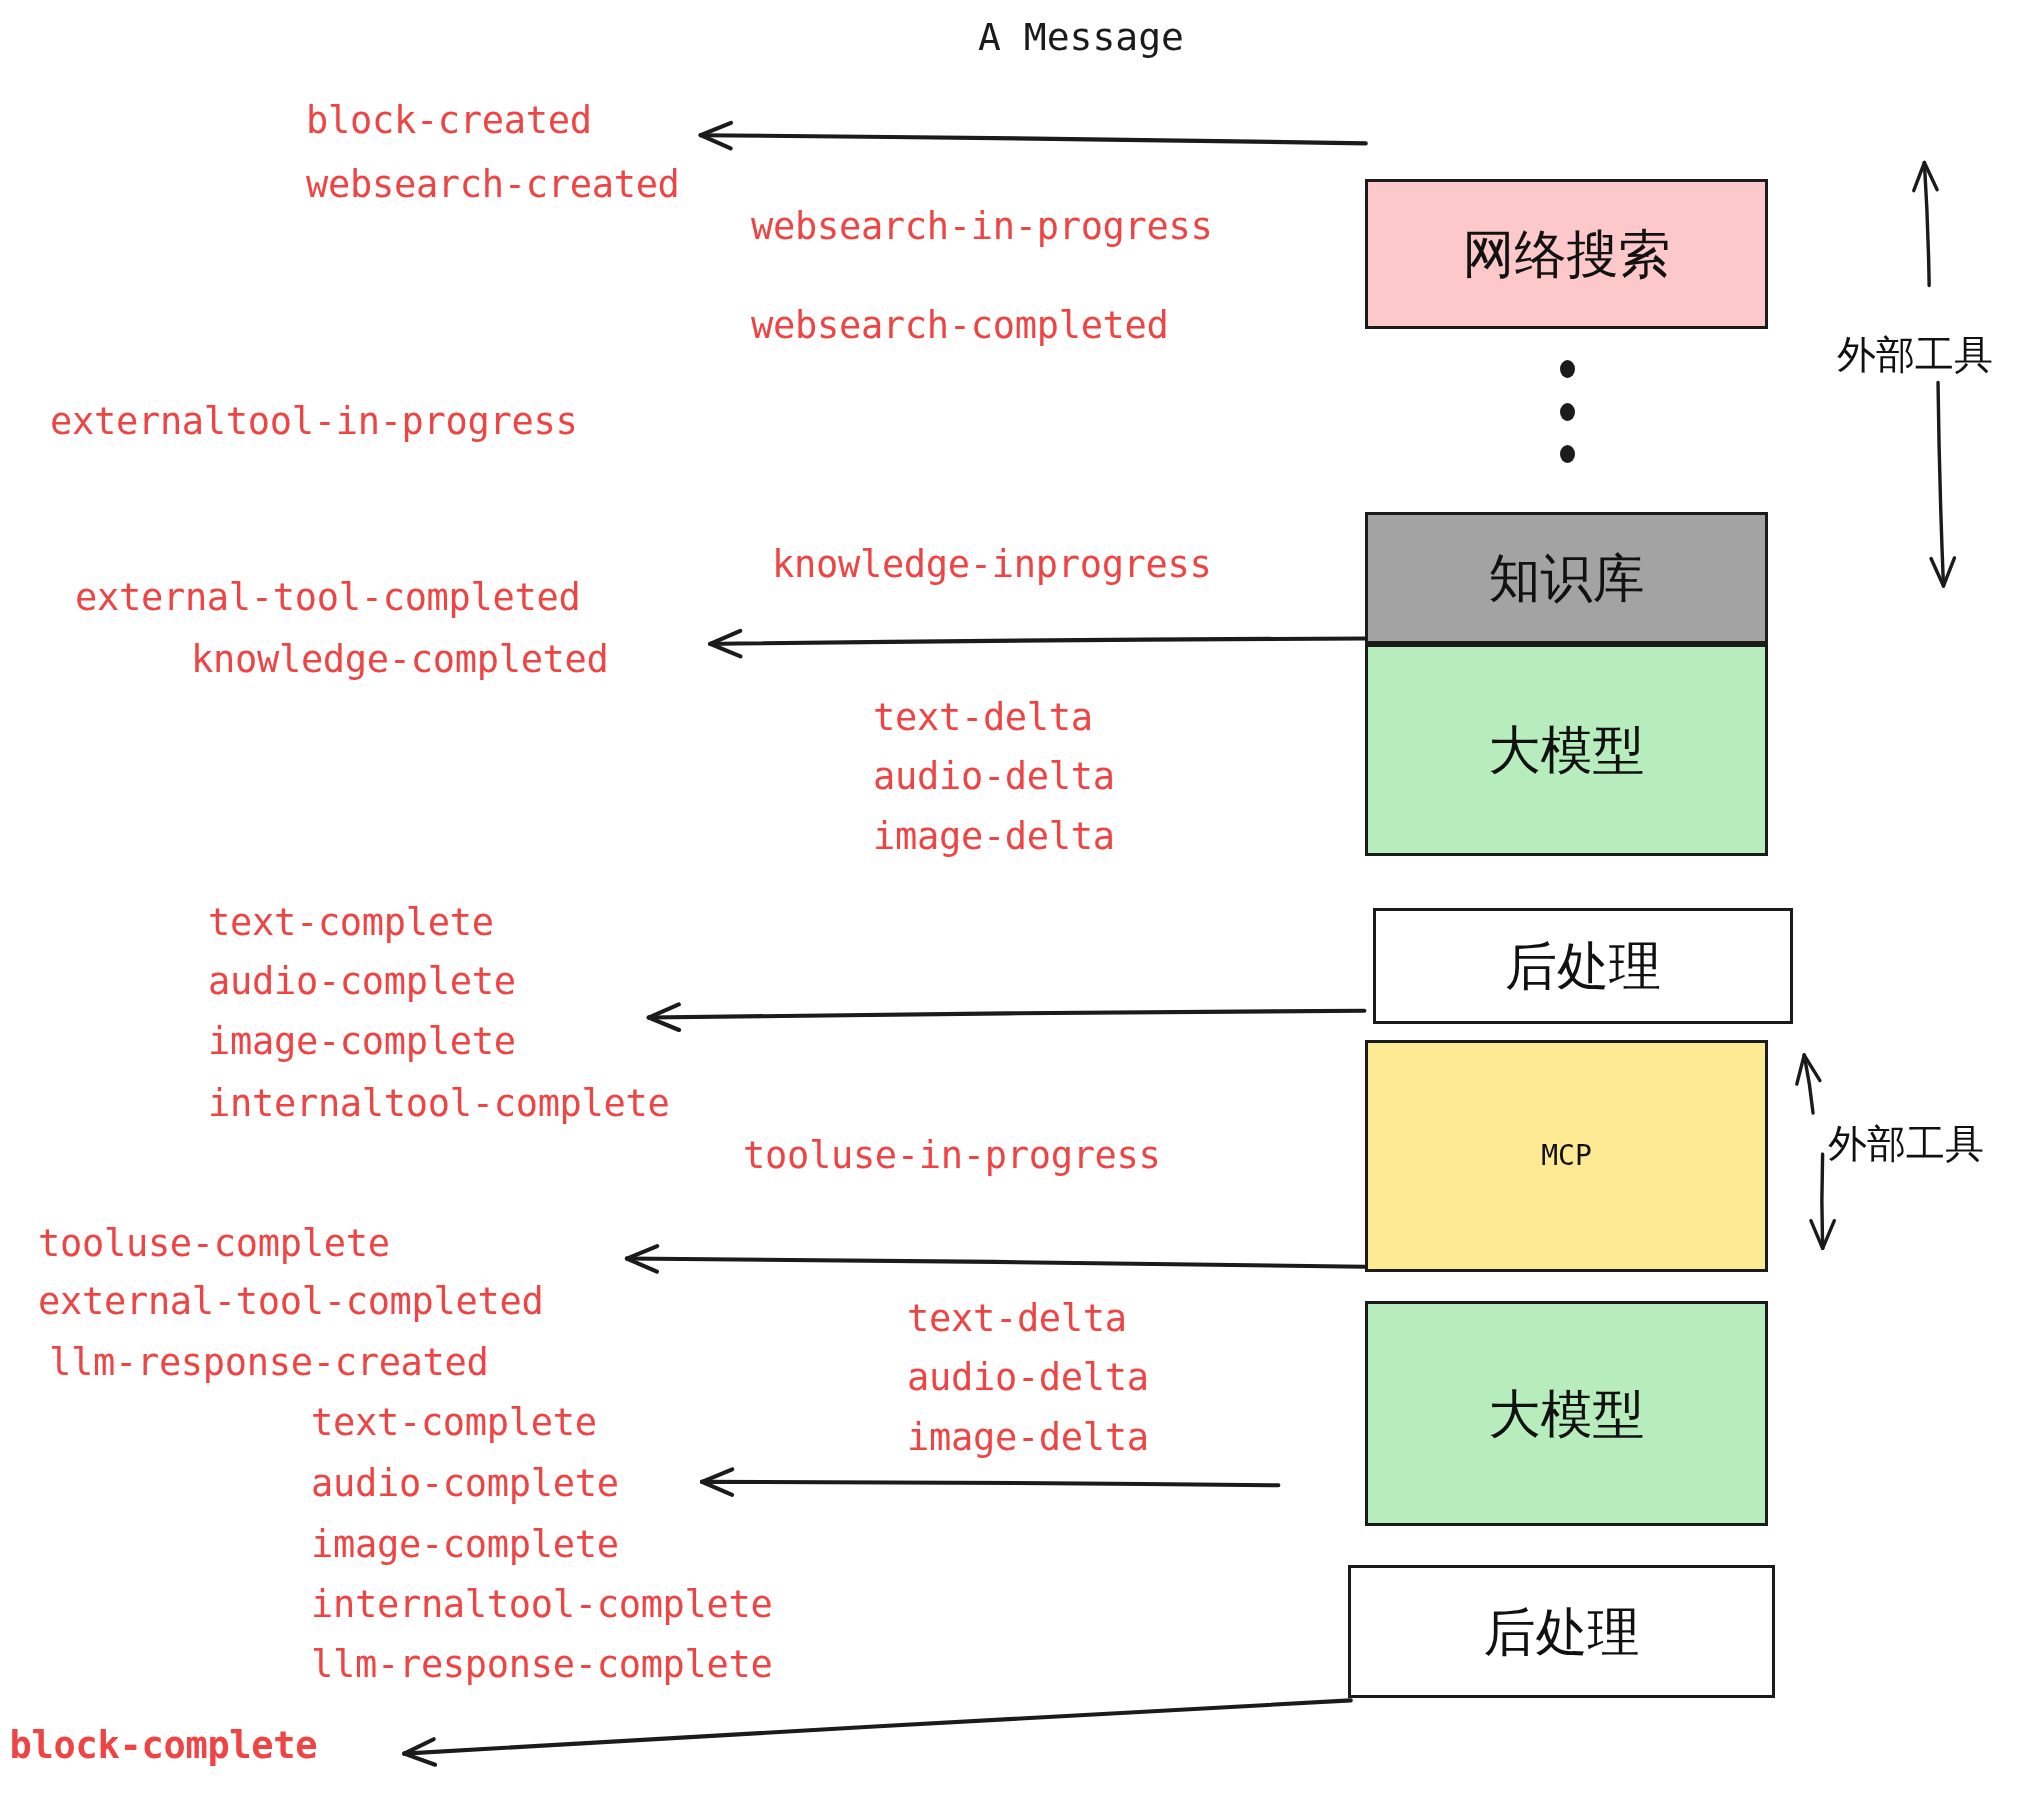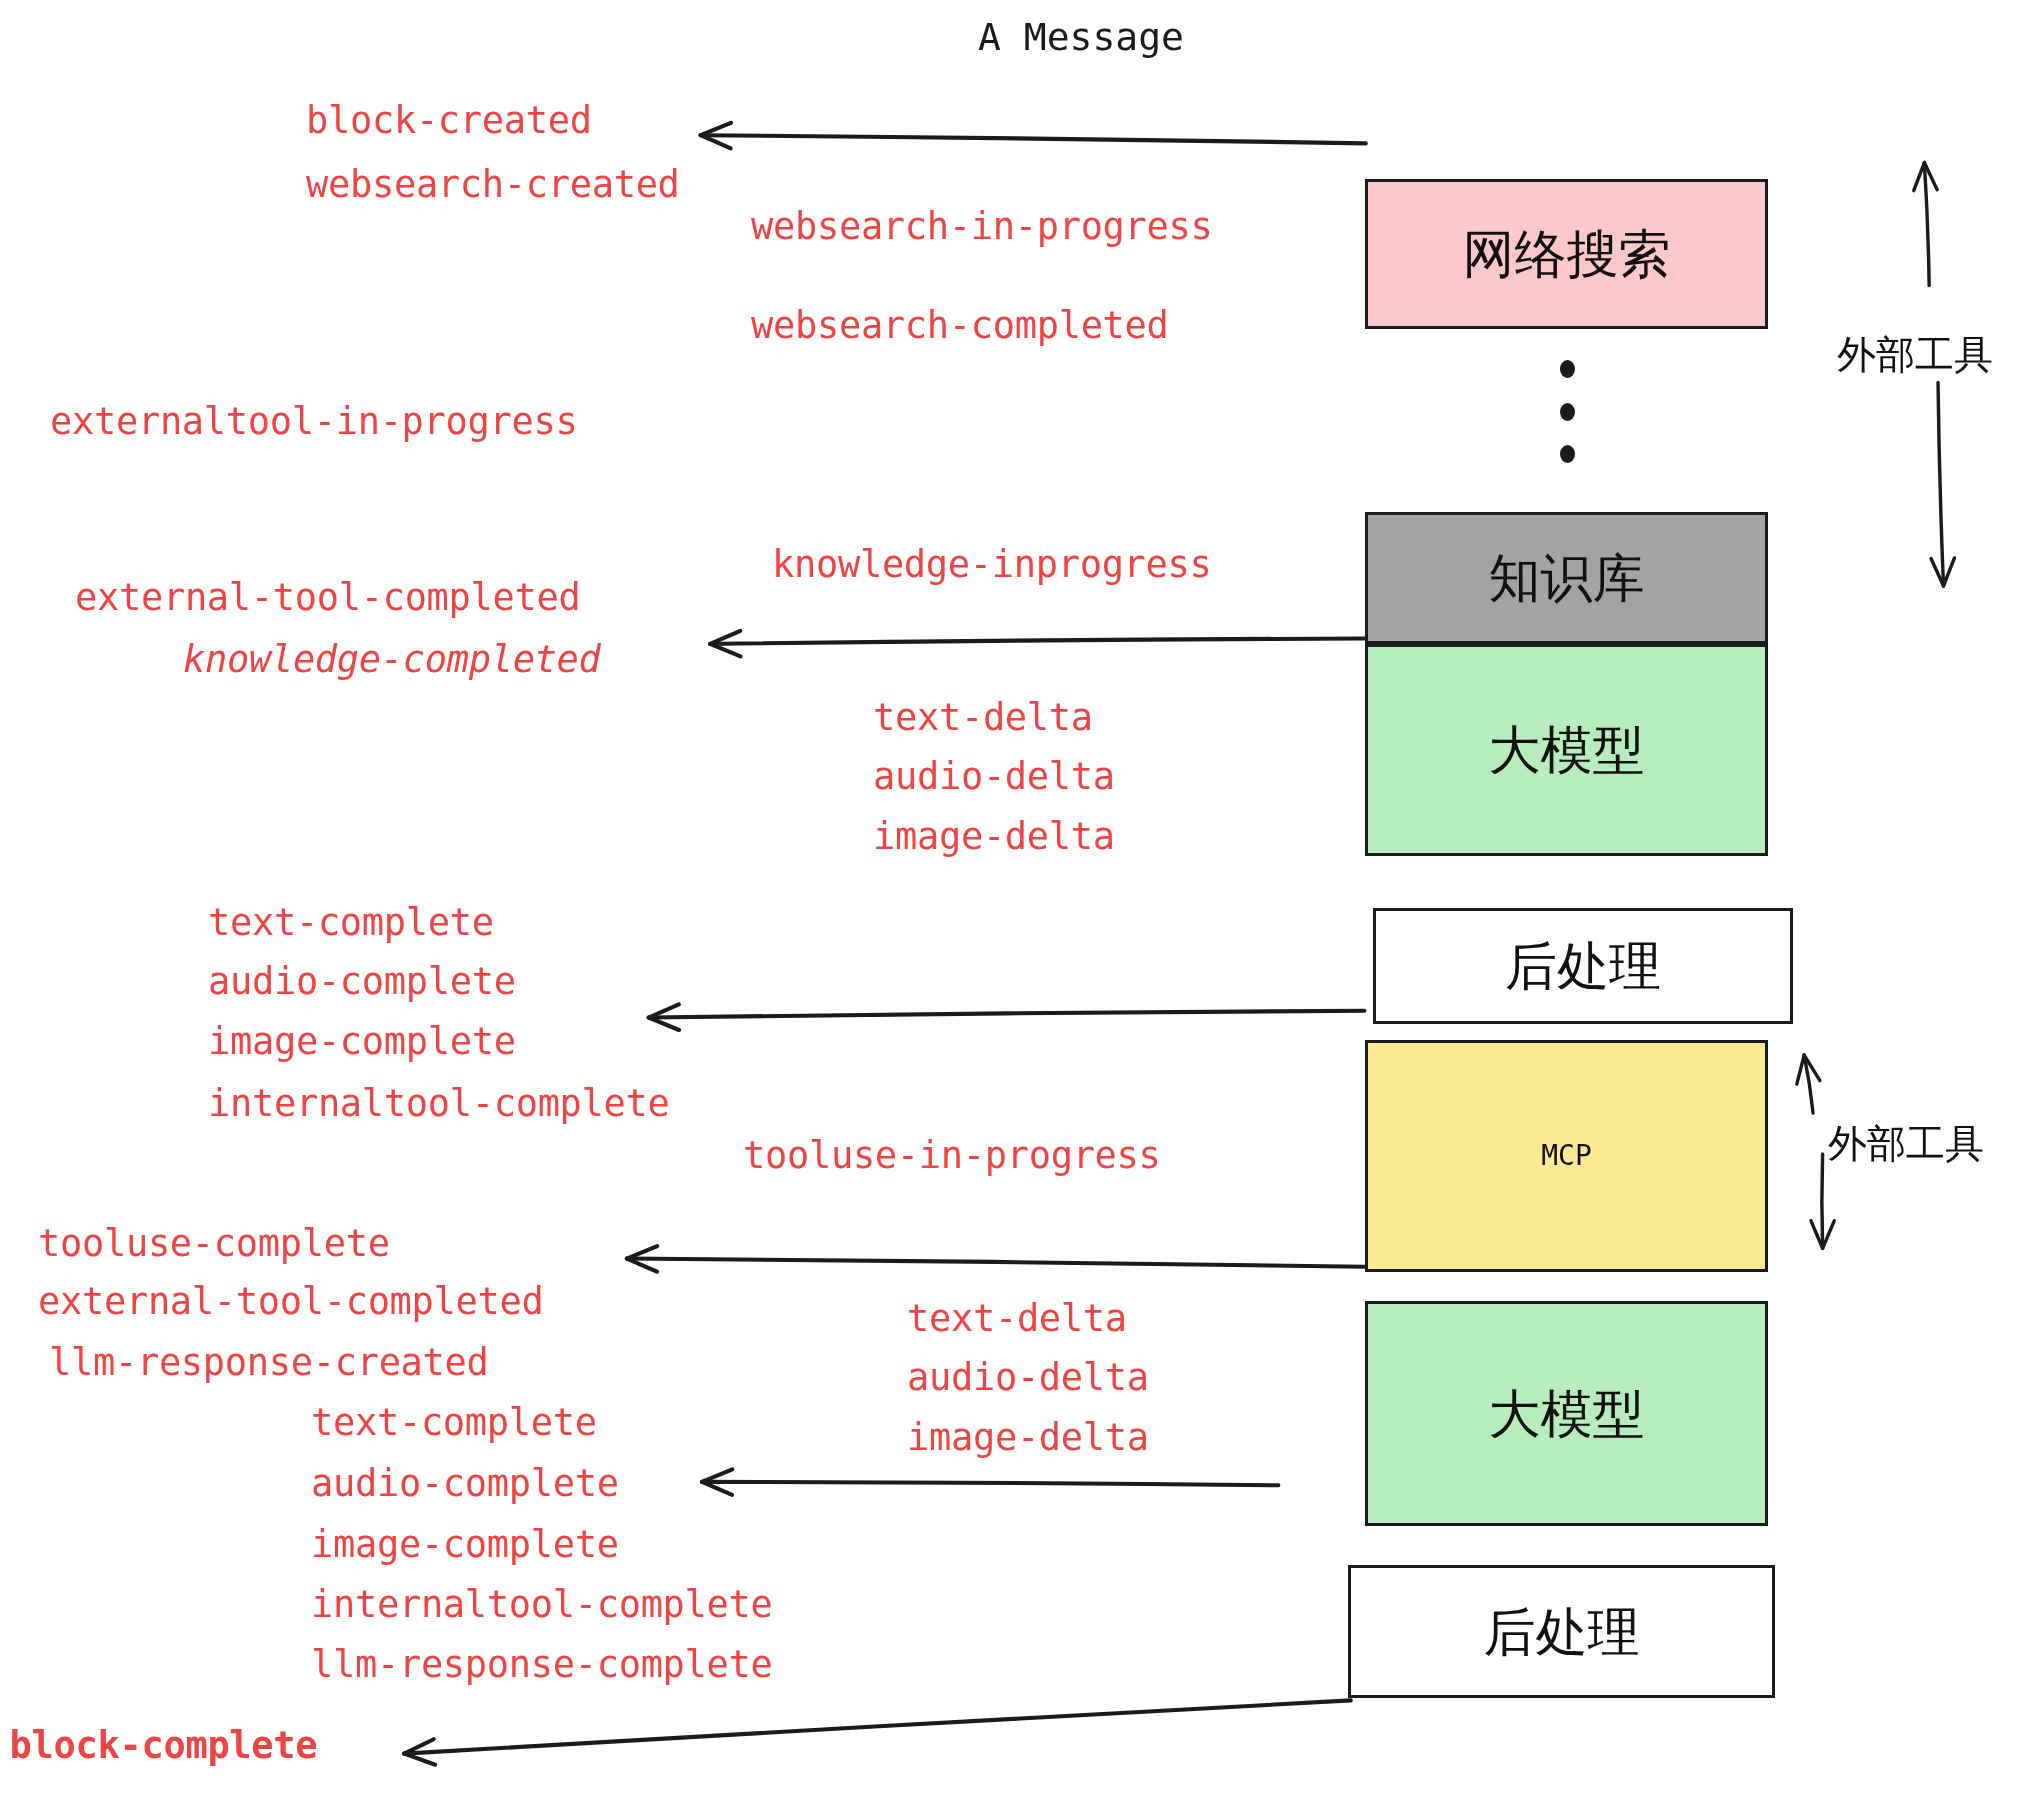--- a/index.html
+++ b/index.html
@@ -109,21 +109,21 @@
     </div>
 
   <div id="events-layer">
       <div class="evt" style="left: 306px; top: 102px;">block-created</div>
       <div class="evt" style="left: 306px; top: 166px;">websearch-created</div>
       <div class="evt" style="left: 751px; top: 208px;">websearch-in-progress</div>
       <div class="evt" style="left: 751px; top: 307px;">websearch-completed</div>
       <div class="evt" style="left: 26px; top: 403px; margin-left: 24px;">externaltool-in-progress</div>
       <div class="evt" style="left: 772px; top: 546px;">knowledge-inprogress</div>
       <div class="evt" style="left: 75px; top: 579px;">external-tool-completed</div>
-      <div class="evt" style="left: 183px; top: 641px; font-style: italic;">knowledge-completed</div>
+      <div class="evt" style="left: 191px; top: 641px;">knowledge-completed</div>
       <div class="evt" style="left: 873px; top: 699px;">text-delta</div>
       <div class="evt" style="left: 873px; top: 758px;">audio-delta</div>
       <div class="evt" style="left: 873px; top: 818px;">image-delta</div>
       <div class="evt" style="left: 208px; top: 904px;">text-complete</div>
       <div class="evt" style="left: 208px; top: 963px;">audio-complete</div>
       <div class="evt" style="left: 208px; top: 1023px;">image-complete</div>
       <div class="evt" style="left: 208px; top: 1085px;">internaltool-complete</div>
       <div class="evt" style="left: 743px; top: 1137px;">tooluse-in-progress</div>
       <div class="evt" style="left: 38px; top: 1225px;">tooluse-complete</div>
       <div class="evt" style="left: 38px; top: 1283px;">external-tool-completed</div>

